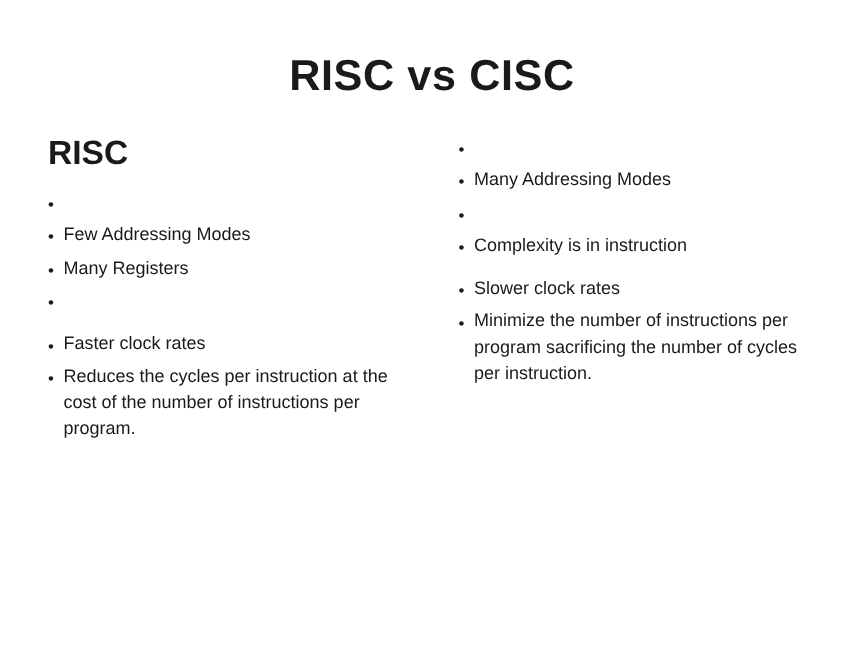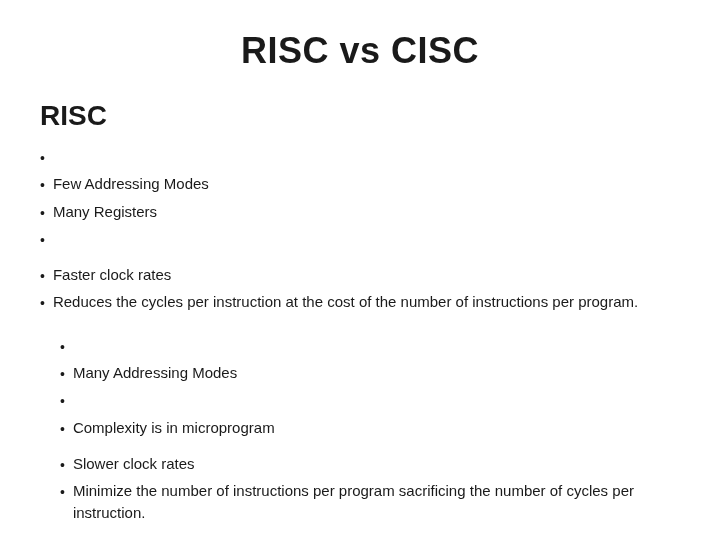--- a/index.html
+++ b/index.html
@@ -13,37 +13,37 @@
       height: 540px;
       background: #ffffff;
       font-family: Arial, Helvetica, sans-serif;
       color: #1a1a1a;
       overflow: hidden;
     }
 
     .page {
       width: 720px;
       height: 540px;
-      padding: 30px 40px 20px 40px;
+      padding: 42px 40px 20px 40px;
       display: flex;
       flex-direction: column;
     }
 
     .main-title {
       text-align: center;
       font-size: 36px;
       font-weight: bold;
       margin-bottom: 28px;
       letter-spacing: 0.5px;
     }
 
     .columns {
       display: flex;
-      flex-direction: column;
-      gap: 16px;
+      flex-direction: row;
+      gap: 4px;
       flex: 1;
     }
 
     .column {
       flex: 1;
       padding: 0 10px;
     }
 
     .column-left {
       padding-left: 0;
@@ -135,21 +135,21 @@
         </li>
         <li>
           <span class="bullet">•</span>
           <span>Many Addressing Modes</span>
         </li>
         <li>
           <span class="bullet">•</span>
         </li>
         <li>
           <span class="bullet">•</span>
-          <span>Complexity is in microprogram</span>
+          <span>Complexity is in instruction</span>
         </li>
       </ul>
 
       <ul class="bullet-list section-divider">
         <li>
           <span class="bullet">•</span>
           <span>Slower clock rates</span>
         </li>
         <li>
           <span class="bullet">•</span>

